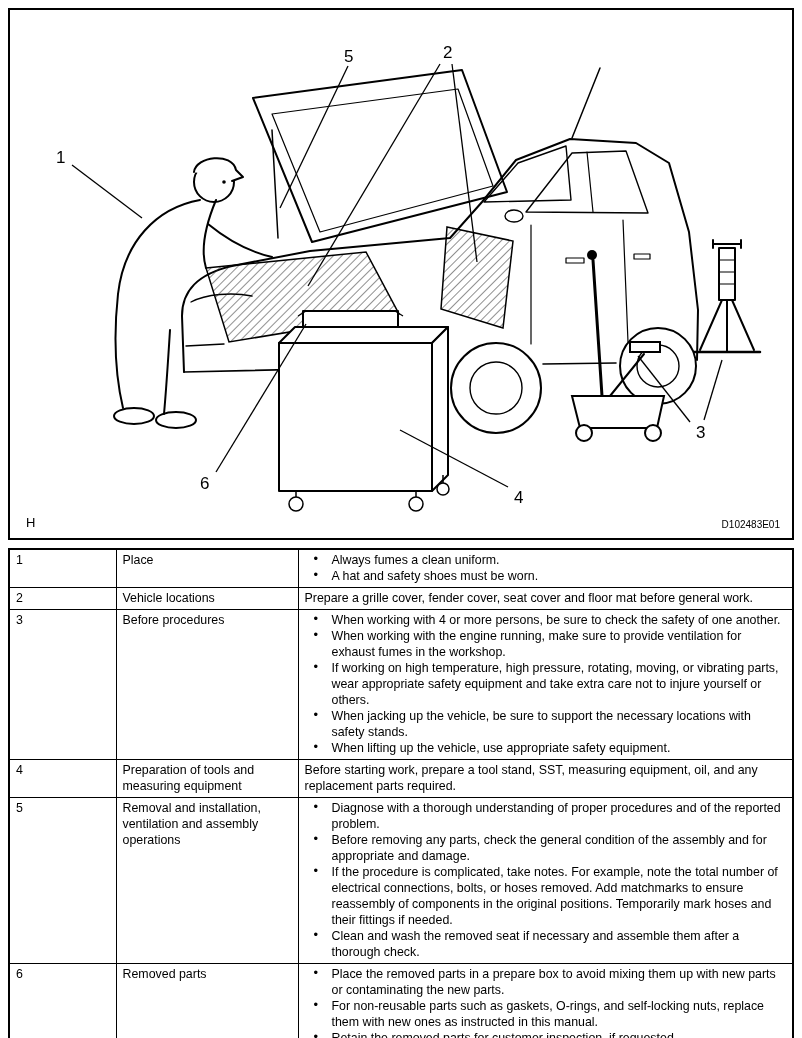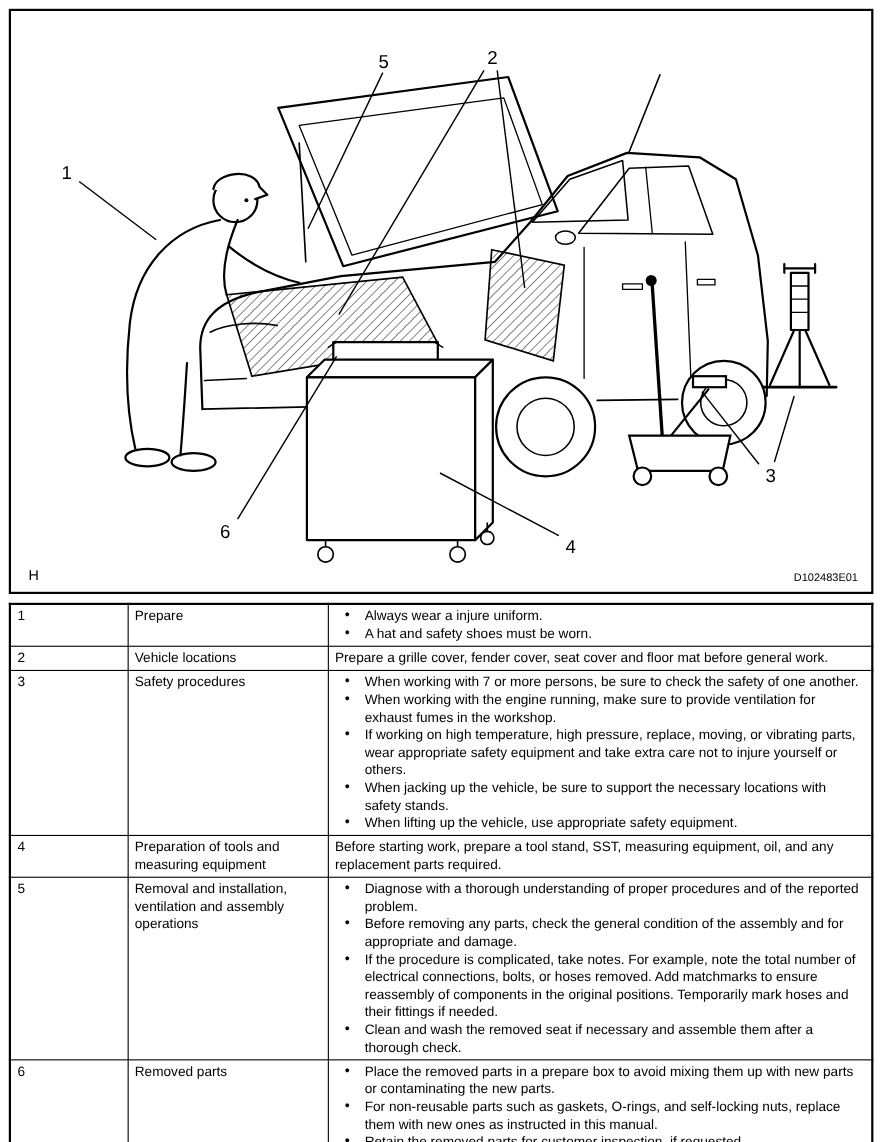--- a/index.html
+++ b/index.html
@@ -148,45 +148,45 @@
   <table class="info-table">
     <colgroup>
         <col class="c-num">
         <col class="c-item">
         <col class="c-notes">
       </colgroup>
     <tbody>
 
       <tr>
         <td class="cell">1</td>
-        <td class="cell">Prepare</td>
-        <td class="cell">
-          <ul class="bullets">
-            <li>Always wear a injure uniform.</li>
+        <td class="cell">Place</td>
+        <td class="cell">
+          <ul class="bullets">
+            <li>Always fumes a clean uniform.</li>
             <li>A hat and safety shoes must be worn.</li>
           </ul>
         </td>
       </tr>
 
       <tr>
         <td class="cell">2</td>
         <td class="cell">Vehicle locations</td>
         <td class="cell">
           <div class="plain">Prepare a grille cover, fender cover, seat cover and floor mat before general work.</div>
         </td>
       </tr>
 
       <tr>
         <td class="cell">3</td>
-        <td class="cell">Safety procedures</td>
-        <td class="cell">
-          <ul class="bullets">
-            <li>When working with 7 or more persons, be sure to check the safety of one another.</li>
+        <td class="cell">Before procedures</td>
+        <td class="cell">
+          <ul class="bullets">
+            <li>When working with 4 or more persons, be sure to check the safety of one another.</li>
             <li>When working with the engine running, make sure to provide ventilation for exhaust fumes in the workshop.</li>
-            <li>If working on high temperature, high pressure, replace, moving, or vibrating parts, wear appropriate safety equipment and take extra care not to injure yourself or others.</li>
+            <li>If working on high temperature, high pressure, rotating, moving, or vibrating parts, wear appropriate safety equipment and take extra care not to injure yourself or others.</li>
             <li>When jacking up the vehicle, be sure to support the necessary locations with safety stands.</li>
             <li>When lifting up the vehicle, use appropriate safety equipment.</li>
           </ul>
         </td>
       </tr>
 
       <tr>
         <td class="cell">4</td>
         <td class="cell">Preparation of tools and measuring equipment</td>
         <td class="cell">

